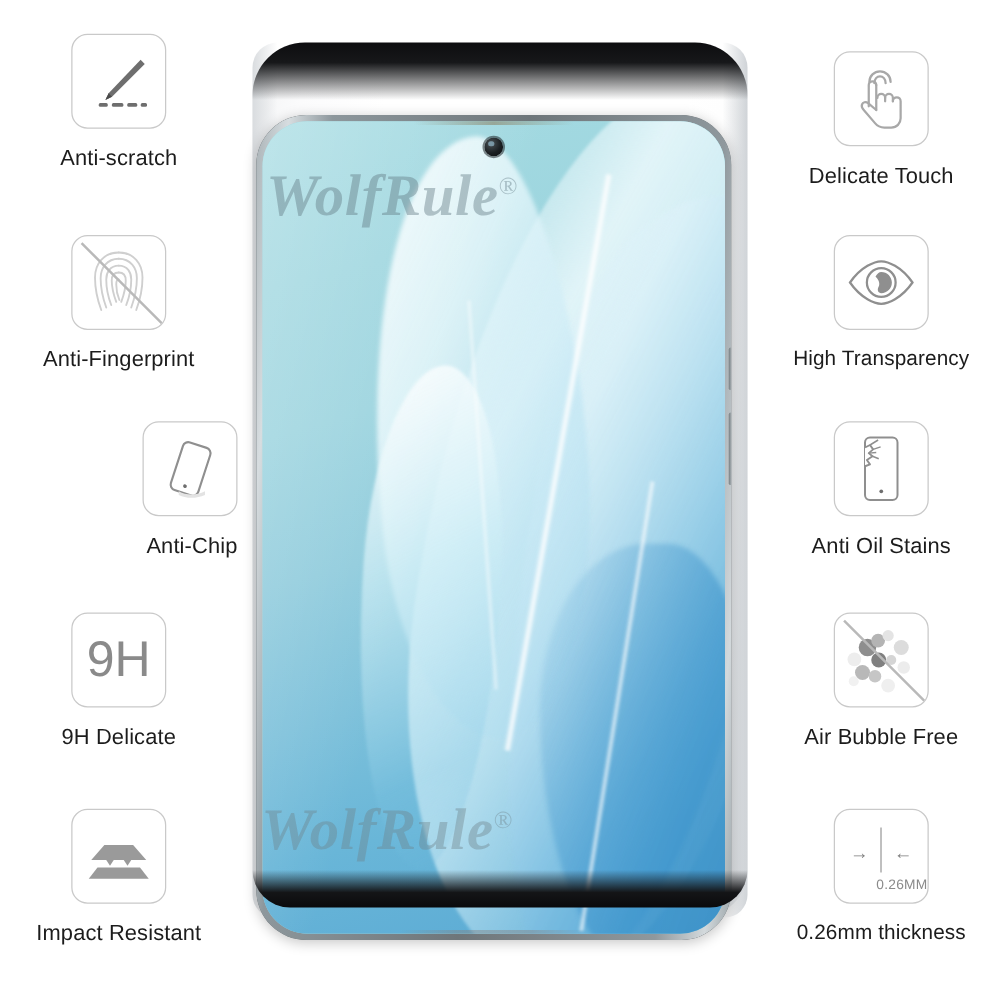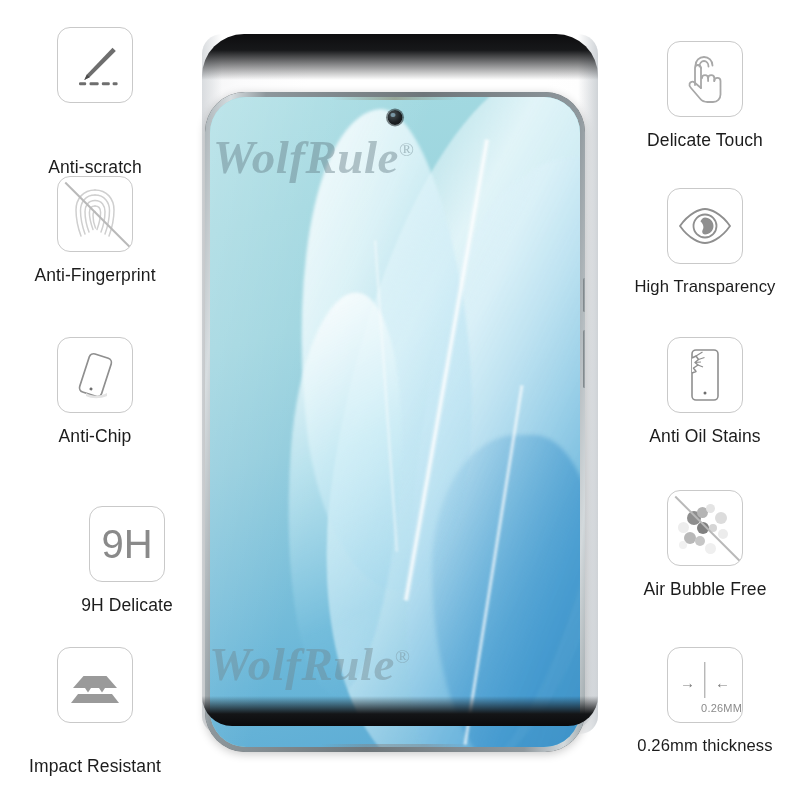--- a/index.html
+++ b/index.html
@@ -364,79 +364,79 @@
   .bubbles { position: absolute; inset: 0; }
   .bubble { position: absolute; border-radius: 50%; }
 </style>
 </head>
 <body>
 
 <div class="stage">
 
   <div class="feature-col left">
 
-    <div class="feature" style="top:27px;gap:41px;">
+    <div class="feature" style="top:27px;">
       <div class="icon-box">
         <svg width="54" height="54" viewBox="0 0 54 54" aria-hidden="true">
           <g fill="#6e6e6e">
             <path d="M44.5 9.8 L47.8 13.1 L21.6 39.3 L16.3 41.9 L18.9 36.6 Z"></path>
             <path d="M18.9 36.6 L21.6 39.3 L16.3 41.9 Z" fill="#4a4a4a"></path>
           </g>
           <g fill="#6e6e6e">
             <rect x="11" y="44.3" width="7.2" height="3" rx="1.2"></rect>
             <rect x="21.5" y="44.3" width="9.2" height="3" rx="1.2"></rect>
             <rect x="33.8" y="44.3" width="8" height="3" rx="1.2"></rect>
             <rect x="44.6" y="44.3" width="5" height="3" rx="1.2"></rect>
           </g>
         </svg>
       </div>
       <div class="feature-label">Anti-scratch</div>
     </div>
 
-    <div class="feature" style="top:176px;">
+    <div class="feature" style="top:188px;">
       <div class="icon-box">
         <svg width="50" height="56" viewBox="0 0 50 56" aria-hidden="true">
           <g fill="none" stroke="#cfcfcf" stroke-width="1.5" stroke-linecap="round">
             <path d="M25 4 C13 4 6 13 6 24 C6 33 8 42 11 50"></path>
             <path d="M25 4 C37 4 44 13 44 24 C44 33 42 42 39 50"></path>
             <path d="M25 9 C15.5 9 10.5 16.5 10.5 24.5 C10.5 33 12.5 41 15 48"></path>
             <path d="M25 9 C34.5 9 39.5 16.5 39.5 24.5 C39.5 33 37.5 41 35 48"></path>
             <path d="M25 14.5 C18 14.5 15 20 15 25.5 C15 33 16.5 39.5 19 46"></path>
             <path d="M25 14.5 C32 14.5 35 20 35 25.5 C35 33 33.5 39.5 31 46"></path>
             <path d="M25 20 C21 20 19.4 23 19.4 26.5 C19.4 32.5 21 38 23 43.5"></path>
             <path d="M25 20 C29 20 30.6 23 30.6 26.5 C30.6 32.5 29 38 27 43.5"></path>
             <path d="M25 25.5 C23.4 25.5 23 27.4 23 29.5 C23 34 24 38.5 25.5 42"></path>
           </g>
         </svg>
         <div class="slash"></div>
       </div>
       <div class="feature-label">Anti-Fingerprint</div>
     </div>
 
-    <div class="feature" style="top:337px;">
+    <div class="feature" style="top:337px;align-items:flex-end;">
       <div class="icon-box">
         <svg width="58" height="58" viewBox="0 0 58 58" aria-hidden="true">
           <g transform="rotate(18 29 29)">
             <rect x="18" y="9" width="23" height="40" rx="4.5" fill="#ffffff" stroke="#8f8f8f" stroke-width="1.7"></rect>
             <circle cx="29.5" cy="43.5" r="1.5" fill="#6e6e6e"></circle>
           </g>
           <path d="M20 47 C26 50.5 34 50.5 41 47 L41 50 C34 53 26 53 20 50 Z" fill="#e3e3e3"></path>
         </svg>
       </div>
       <div class="feature-label">Anti-Chip</div>
     </div>
 
-    <div class="feature" style="top:506px;margin-left:32px;">
+    <div class="feature" style="top:490px;">
       <div class="icon-box">
         <span class="nine-h">9H</span>
       </div>
       <div class="feature-label">9H Delicate</div>
     </div>
 
-    <div class="feature" style="top:647px;gap:20px;">
+    <div class="feature" style="top:647px;">
       <div class="icon-box">
         <svg width="56" height="48" viewBox="0 0 56 48" aria-hidden="true">
           <g fill="#9a9a9a">
             <path d="M16.5 15 L39.5 15 L50 27 L6 27 Z"></path>
             <path d="M11 33 L45 33 L52 42 L4 42 Z"></path>
             <path d="M18 27 L24 27 L21 31.5 Z"></path>
             <path d="M32 27 L38 27 L35 31.5 Z"></path>
           </g>
         </svg>
       </div>

